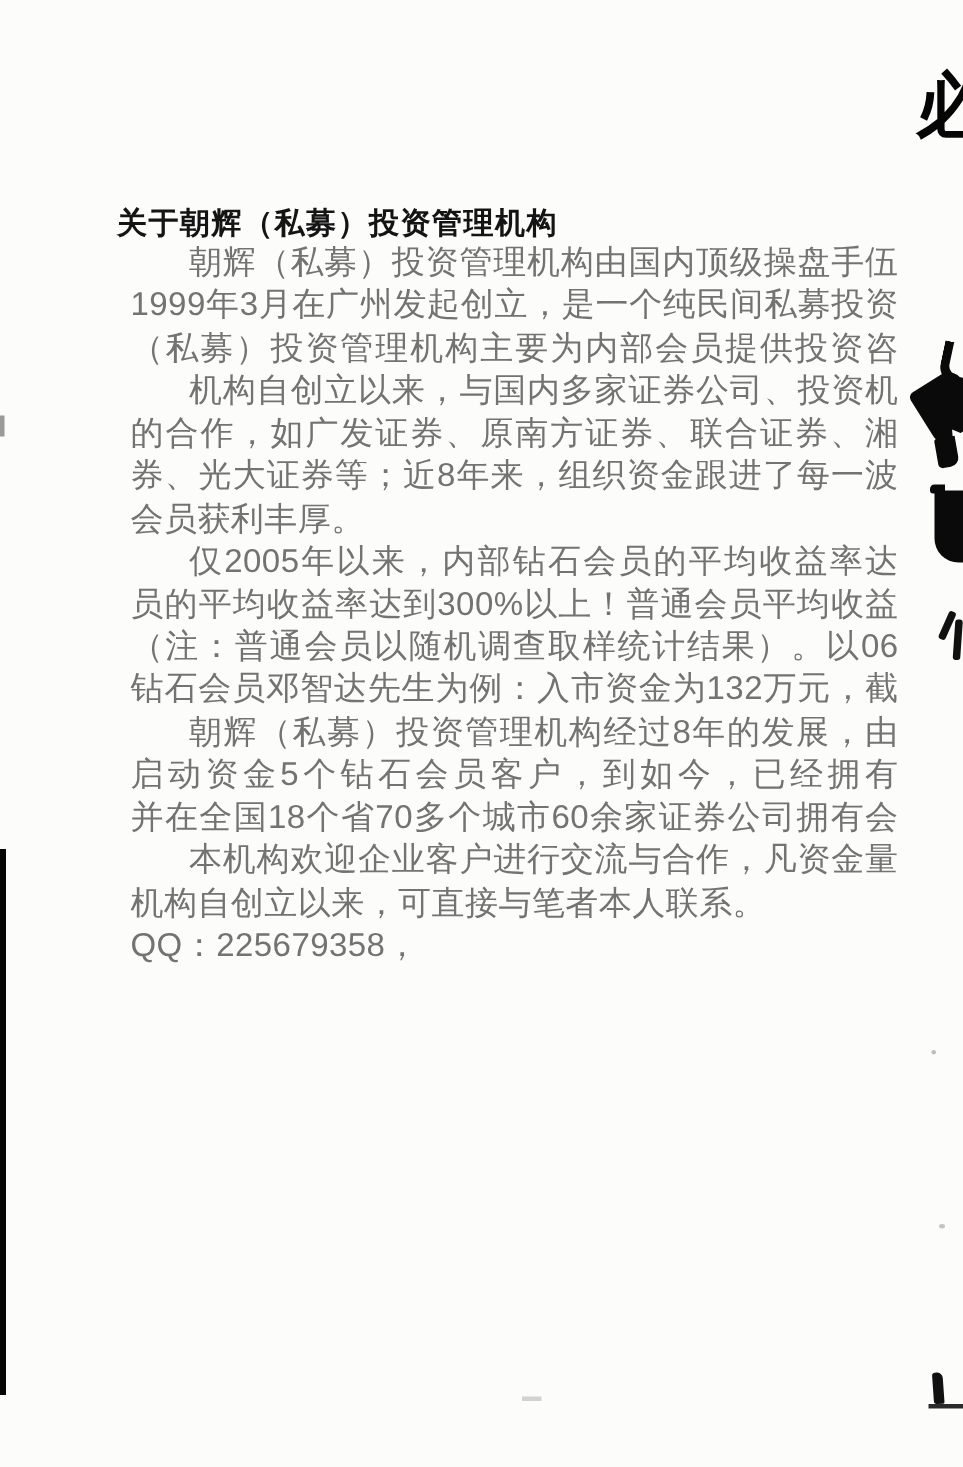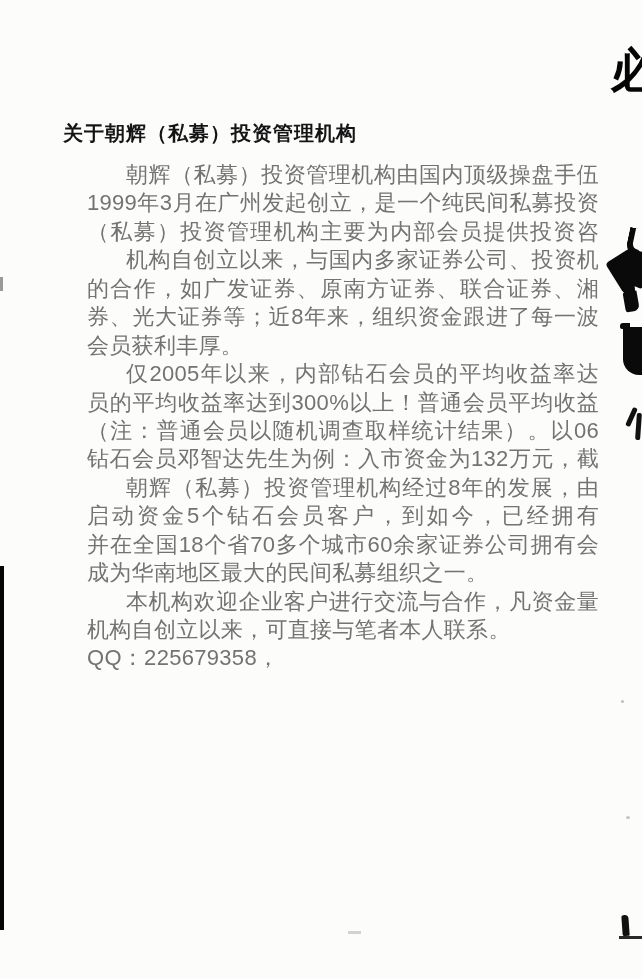--- a/index.html
+++ b/index.html
@@ -10,21 +10,21 @@
     margin: 0 auto;
     background: #fcfcfb;
     overflow: hidden;
     font-family: "Liberation Sans", sans-serif;
     color: #1c1c1c;
   }
   .heading {
     position: absolute;
     left: 62px;
     top: 119px;
-    margin: 1px;
+    margin: 16px;
     font-size: 20px;
     font-weight: bold;
     letter-spacing: 1px;
     color: #141414;
     white-space: nowrap;
   }
   .body-block {
     position: absolute;
     left: 58px;
     top: 161px;
@@ -162,21 +162,20 @@
       <div class="line just">的合作，如广发证券、原南方证券、联合证券、湘财证券、大鹏证</div>
       <div class="line just">券、光大证券等；近8年来，组织资金跟进了每一波主流行情，内部</div>
       <div class="line">会员获利丰厚。</div>
       <div class="line indent just">仅2005年以来，内部钻石会员的平均收益率达到468%！白金会</div>
       <div class="line just">员的平均收益率达到300%以上！普通会员平均收益率达到190%以上</div>
       <div class="line just">（注：普通会员以随机调查取样统计结果）。以06年12月11日入会的</div>
       <div class="line just">钻石会员邓智达先生为例：入市资金为132万元，截止07年7月份，账</div>
       <div class="line indent just">朝辉（私募）投资管理机构经过8年的发展，由最初仅1800万元</div>
       <div class="line just">启动资金5个钻石会员客户，到如今，已经拥有135.98亿资金总量，</div>
       <div class="line just">并在全国18个省70多个城市60余家证券公司拥有会员交易账户，从而</div>
-      <div class="line">成为华南地区最大的民间私募组织之一。</div>
       <div class="line indent just">本机构欢迎企业客户进行交流与合作，凡资金量1000万元以上</div>
       <div class="line">机构自创立以来，可直接与笔者本人联系。</div>
       <div class="line">QQ：225679358，</div>
     </div>
 
   <div class="edge-char">必</div>
 
   <div class="frag-hook"></div>
   <div class="frag-blob"></div>
   <div class="frag-bar"></div>

